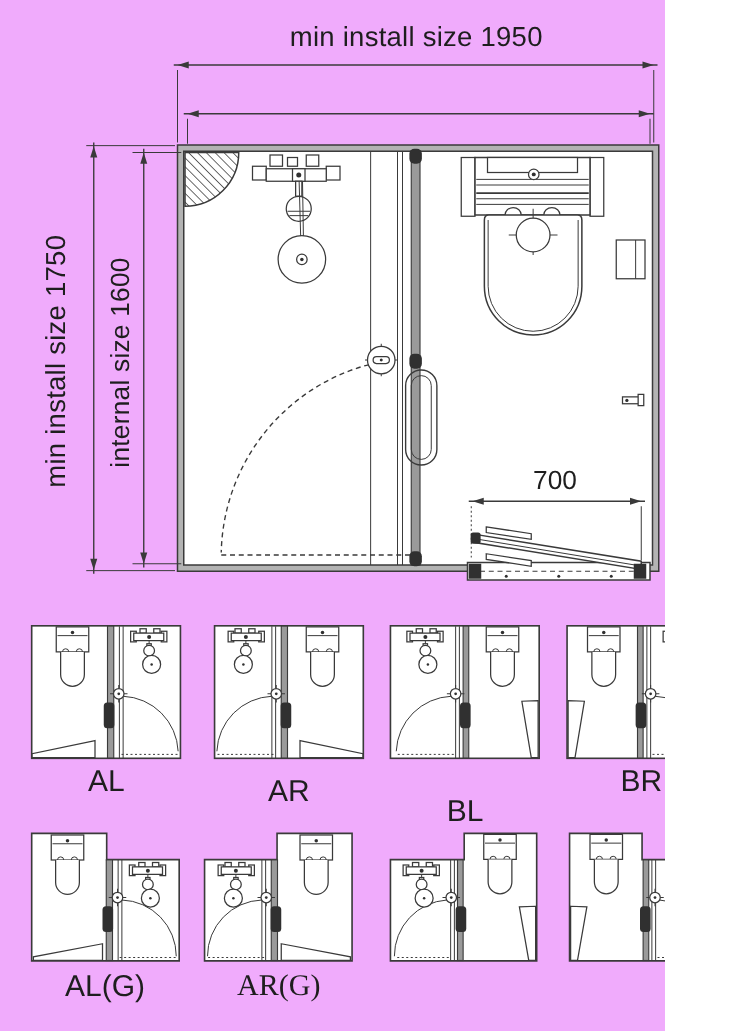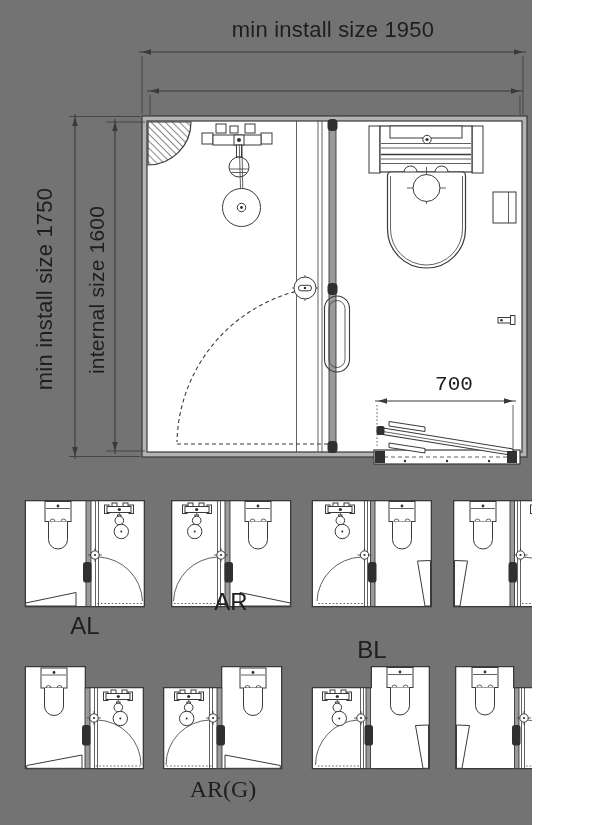--- a/index.html
+++ b/index.html
@@ -1,16 +1,16 @@
 <!DOCTYPE html>
 <html style="--line: #3a3a3a; --dark: #303030; --wall: #b3b3b3; --text: #1e1e1e; --background: #ffffff;"><head>
 <meta charset="utf-8">
 <style>
   html,body{margin:0;padding:0;background:#fff;}
-  #stage{position:relative;width:532px;height:825px;background:#737373;overflow:hidden;
+  #stage{position:relative;width:532px;height:825px;background:#f0abfc;overflow:hidden;
          font-family:"Liberation Sans",sans-serif;}
   #plan-svg{position:absolute;left:0;top:0;}
   .lbl{position:absolute;color:var(--text,#1e1e1e);text-align:center;white-space:nowrap;
        font-family:"Liberation Sans",sans-serif;}
   .dimlbl{font-size:22px;letter-spacing:.2px;}
   .rot{transform:rotate(-90deg);}
   .vlabel{font-size:24px;width:120px;}
   
   .ln{fill:none;stroke:var(--line,#3a3a3a);stroke-width:1.1;}
   .ln2{fill:none;stroke:var(--line,#3a3a3a);stroke-width:1.4;}
@@ -309,20 +309,22 @@
   </g>
 </svg>
 
   <div class="lbl dimlbl" style="left:183px;top:17px;width:300px;">min install size 1950</div>
 
 
   <div class="lbl dimlbl rot" style="left:-76px;top:277px;width:240px;height:24px;">min install size 1750</div>
 
   <div class="lbl dimlbl rot" style="left:-23px;top:278px;width:240px;height:24px;font-size:21px;">internal size 1600</div>
 
-  <div class="lbl" style="left:414px;top:373px;width:80px;font-size:21px;font-family:Liberation Mono, monospace;">700</div>
+  <div class="lbl" style="left:404px;top:373px;width:80px;font-size:21px;">700</div>
 
   <div class="lbl vlabel" style="left:25px;top:612px;">AL</div>
-  <div class="lbl vlabel" style="left:171px;top:588px;">AR</div>
+  <div class="lbl vlabel" style="left:171px;top:620px;">AR</div>
   <div class="lbl vlabel" style="left:312px;top:636px;">BL</div>
-
+  <div class="lbl vlabel" style="left:453px;top:612px;">BR</div>
+
+  <div class="lbl vlabel" style="left:24px;top:776px;">AL(G)</div>
   <div class="lbl vlabel" style="left:163px;top:776px;font-family:Liberation Serif, serif;">AR(G)</div>
 </div>
 
 </body></html>

